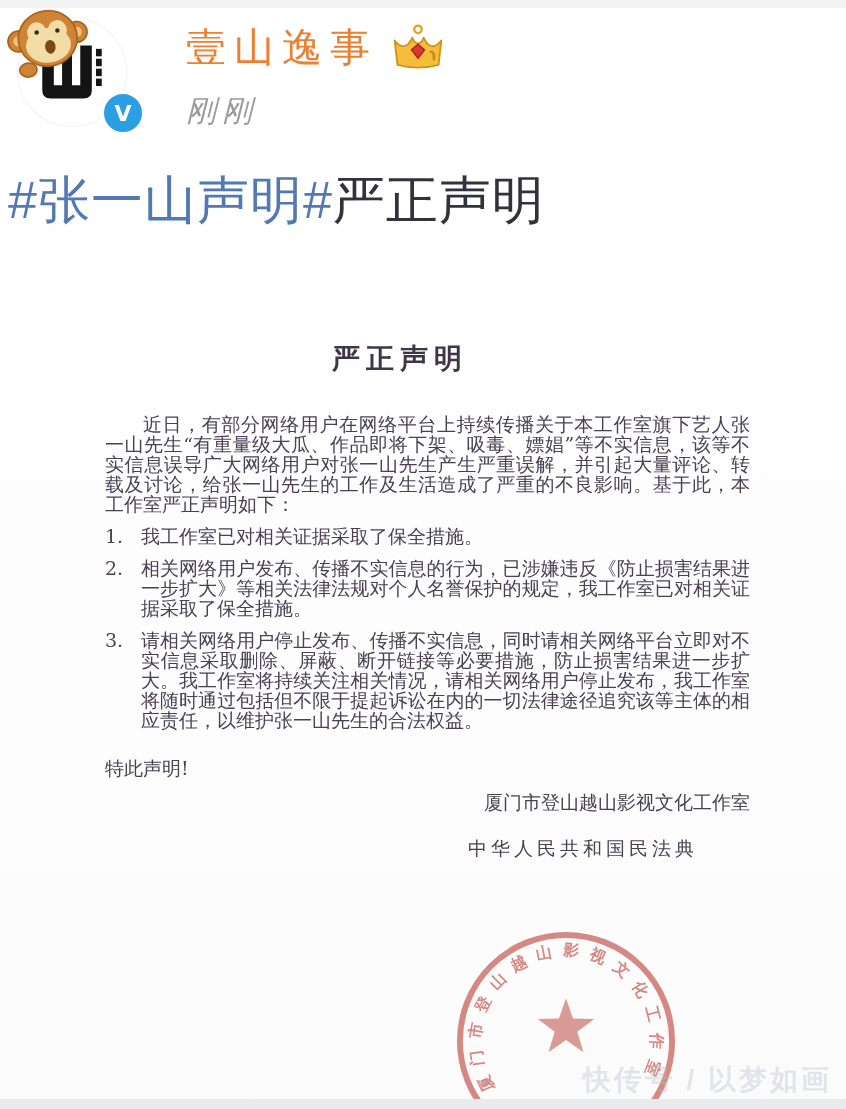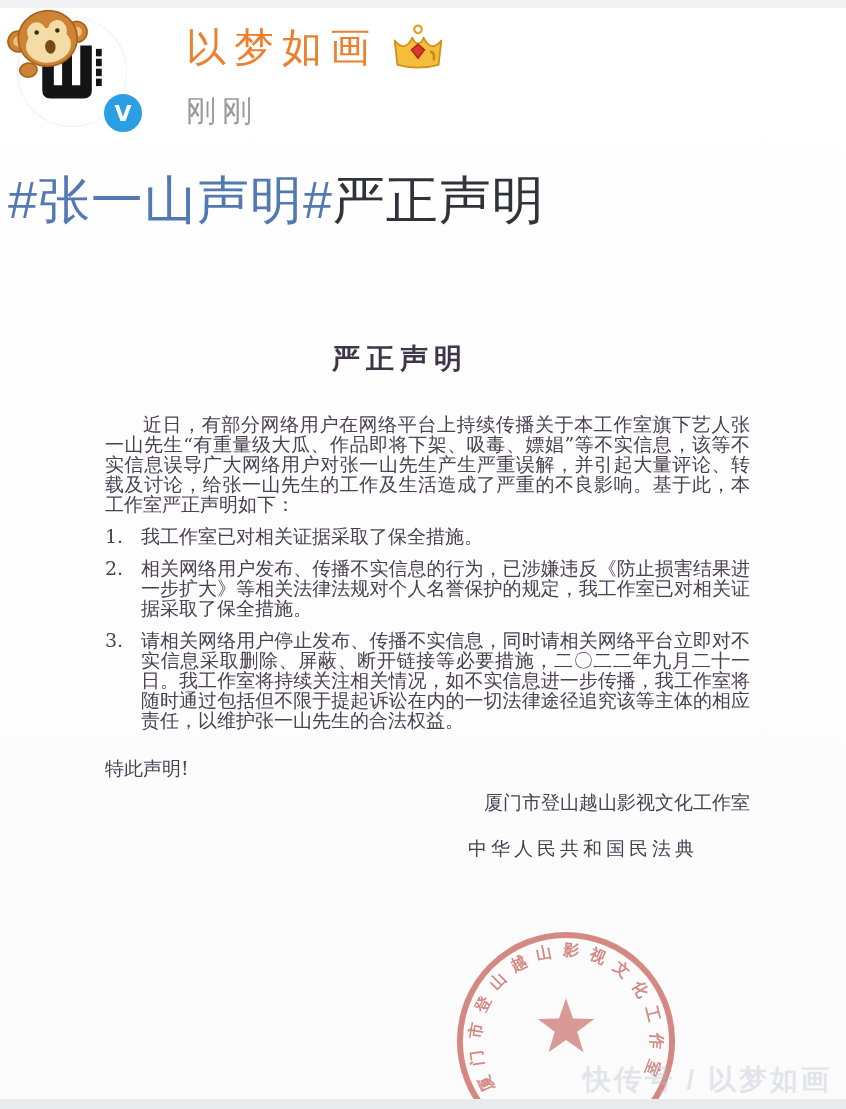--- a/index.html
+++ b/index.html
@@ -17,21 +17,21 @@
   .avatar{width:108px;height:108px;border-radius:50%;background:#fff;
     box-shadow:0 0 0 1px #f1f1f3;display:flex;align-items:center;justify-content:center;}
   .monkey{position:absolute;top:-16px;left:-14px;width:88px;height:78px;transform:rotate(-6deg);}
   .v-badge{position:absolute;right:-18px;bottom:-8px;width:38px;height:38px;border-radius:50%;
     background:#2B9FE3;border:4px solid #fff;color:#fff;display:flex;align-items:center;
     justify-content:center;font-size:22px;font-weight:bold;font-family:"DejaVu Sans",sans-serif;}
   .name-block{margin-left:58px;padding-top:2px;}
   .name-row{display:flex;align-items:center;gap:12px;}
   .username{font-size:40px;color:#EC8030;letter-spacing:8px;font-weight:500;}
   .crown{width:56px;height:50px;}
-  .timestamp{font-size:30px;color:#9B9B9B;letter-spacing:6px;margin-top:16px;}
+  .timestamp{font-size:30px;color:#9B9B9B;letter-spacing:6px;margin-top:16px;font-style:italic;}
 
   
   .post-title{position:absolute;left:8px;top:166px;font-size:52px;font-weight:400;
     color:#32323A;letter-spacing:1px;white-space:nowrap;}
   .post-title .hashtag{color:#5379B2;}
 
   
   .document{position:absolute;left:0;top:282px;width:846px;color:#4A4052;
     font-family:"DejaVu Serif","Liberation Serif",serif;}
   .doc-title{width:800px;text-align:center;font-size:28px;font-weight:bold;
@@ -85,21 +85,21 @@
       <ellipse cx="62" cy="34" rx="11" ry="12" fill="#F3DCA6"></ellipse>
       <circle cx="38" cy="34" r="2.6" fill="#3A2A14"></circle>
       <circle cx="62" cy="34" r="2.6" fill="#3A2A14"></circle>
       <ellipse cx="52" cy="52" rx="6" ry="8" fill="#7A4A16"></ellipse>
       <ellipse cx="24" cy="76" rx="10" ry="8" fill="#CE8434" stroke="#A8641E" stroke-width="2"></ellipse>
     </svg>
     <div class="v-badge">V</div>
   </div>
   <div class="name-block">
     <div class="name-row">
-      <span class="username">以梦如画</span>
+      <span class="username">壹山逸事</span>
       <svg class="crown" viewBox="0 0 60 52">
         <circle cx="30" cy="6" r="4" fill="none" stroke="#E3A224" stroke-width="2.5"></circle>
         <path d="M8,44 L5,18 C12,27 19,26 24,15 C27,23 33,23 36,15 C41,26 48,27 55,18 L52,44 Q30,50 8,44 Z" fill="#F5BE3A" stroke="#D1921C" stroke-width="2" stroke-linejoin="round"></path>
         <path d="M30,22 L37,28 L30,37 L23,28 Z" fill="#D93A2F" stroke="#B02318" stroke-width="1.5"></path>
         <path d="M44,30 q4,1 3,8" fill="none" stroke="#C98A18" stroke-width="3" stroke-linecap="round"></path>
       </svg>
     </div>
     <div class="timestamp">刚刚</div>
   </div>
 </div>
@@ -116,21 +116,21 @@
       <li>
         <span class="li-num">1.</span>
         <span class="li-text">我工作室已对相关证据采取了保全措施。</span>
       </li>
       <li>
         <span class="li-num">2.</span>
         <span class="li-text">相关网络用户发布、传播不实信息的行为，已涉嫌违反《防止损害结果进一步扩大》等相关法律法规对个人名誉保护的规定，我工作室已对相关证据采取了保全措施。</span>
       </li>
       <li>
         <span class="li-num">3.</span>
-        <span class="li-text">请相关网络用户停止发布、传播不实信息，同时请相关网络平台立即对不实信息采取删除、屏蔽、断开链接等必要措施，二〇二二年九月二十一日。我工作室将持续关注相关情况，如不实信息进一步传播，我工作室将随时通过包括但不限于提起诉讼在内的一切法律途径追究该等主体的相应责任，以维护张一山先生的合法权益。</span>
+        <span class="li-text">请相关网络用户停止发布、传播不实信息，同时请相关网络平台立即对不实信息采取删除、屏蔽、断开链接等必要措施，防止损害结果进一步扩大。我工作室将持续关注相关情况，请相关网络用户停止发布，我工作室将随时通过包括但不限于提起诉讼在内的一切法律途径追究该等主体的相应责任，以维护张一山先生的合法权益。</span>
       </li>
     </ol>
     <div class="closing">特此声明!</div>
     <div class="signature">厦门市登山越山影视文化工作室</div>
     <div class="doc-date">中华人民共和国民法典</div>
   </div>
 </div>
 
 <svg class="stamp" viewBox="0 0 234 234">
   <circle cx="117" cy="117" r="107" fill="none" stroke="currentColor" stroke-width="6"></circle>

